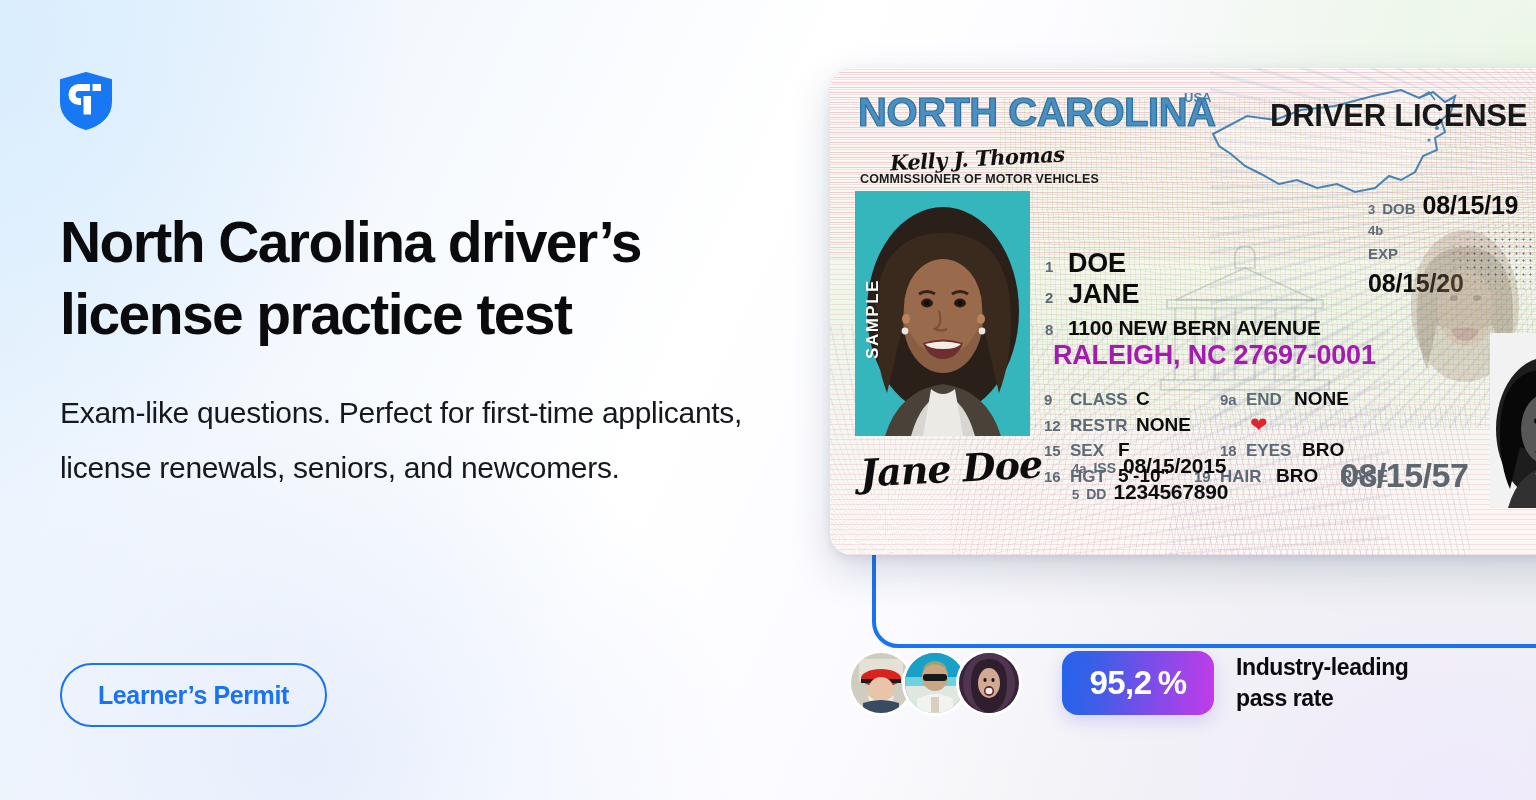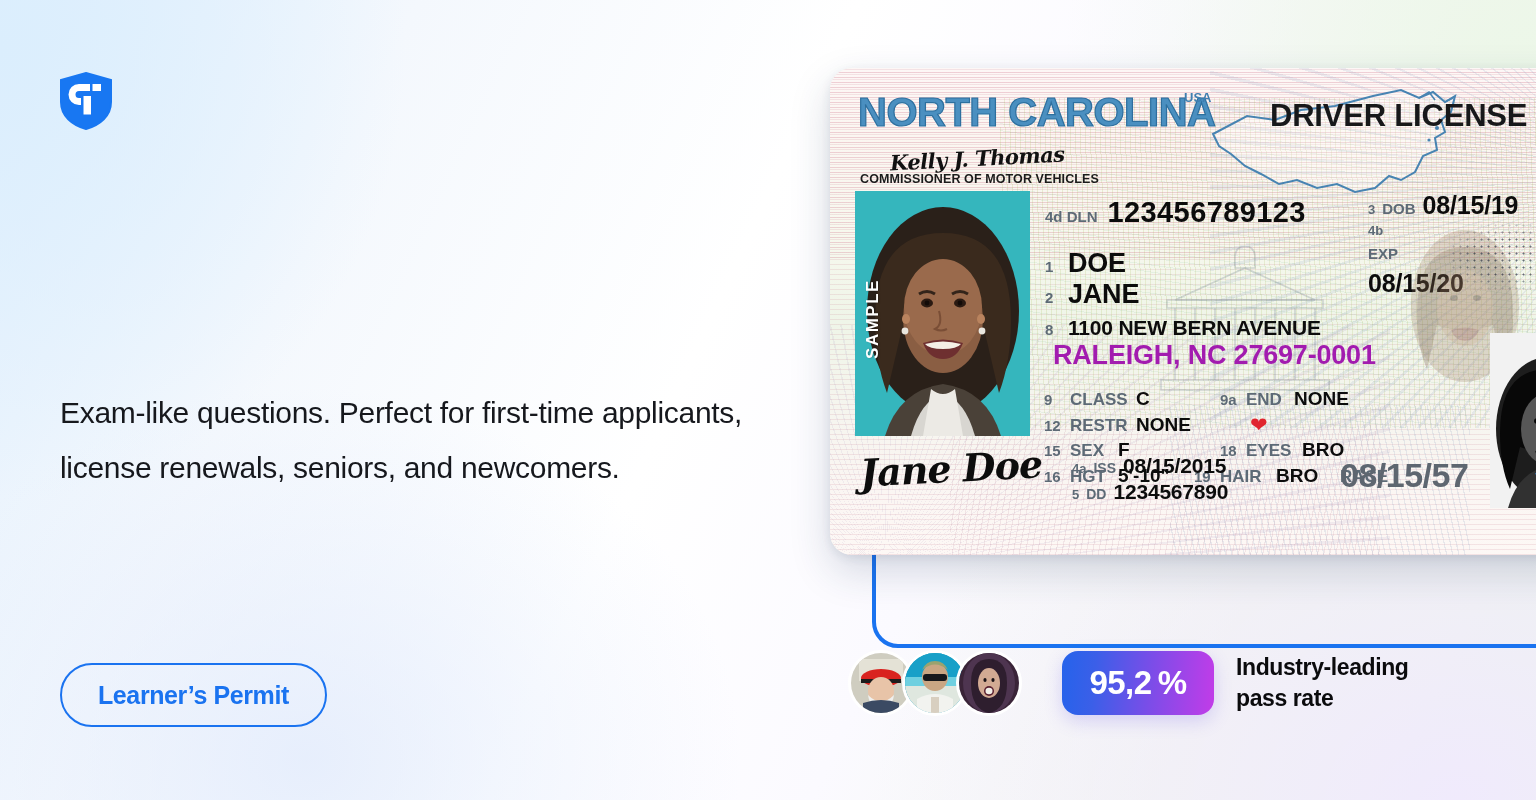--- a/index.html
+++ b/index.html
@@ -185,20 +185,21 @@
         <path d="M26 1 L51 8 V30 C51 44 40 53 26 57 C12 53 1 44 1 30 V8 Z" fill="#1877f2"></path>
         <path d="M26 1 L51 8 V30 C51 44 40 53 26 57 C12 53 1 44 1 30 V8 Z" fill="none" stroke="#1877f2" stroke-width="2"></path>
         <rect x="32.5" y="12" width="8.5" height="7" fill="#ffffff"></rect>
         <path d="M30 12 h-11 a10.5 10.5 0 0 0 0 21 h2 v-7 h-2 a3.5 3.5 0 0 1 0 -7 h11 z" fill="#ffffff"></path>
         <path d="M23.5 24 h7.5 v18.5 h-7.5 z" fill="#ffffff"></path>
         <rect x="32.5" y="22" width="8.5" height="21" fill="#ffffff" opacity="0"></rect>
       </svg>
     </span>
   </div>
 
+  <h1 class="headline">North Carolina driver’s license practice test</h1>
   <p class="subhead">Exam-like questions. Perfect for first-time applicants, license renewals, seniors, and newcomers.</p>
 
   <div class="pills">
     <button class="pill">Learner’s Permit</button>
   </div>
 
   <div class="proof">
     <div class="avatars">
       <div class="avatar">
         <svg width="100%" height="100%" viewBox="0 0 60 60">
@@ -304,24 +305,20 @@
             <ellipse cx="126" cy="128" rx="4" ry="5" fill="#b9835e"></ellipse>
             <circle cx="50" cy="140" r="3.4" fill="#e9e6df"></circle>
             <circle cx="127" cy="140" r="3.4" fill="#e9e6df"></circle>
             <path d="M30 245 q14 -46 58 -52 q44 6 58 52 z" fill="#4a4138"></path>
             <path d="M56 245 q10 -36 32 -42 q22 6 32 42 z" fill="#d8d6d1"></path>
             <path d="M76 198 q12 10 24 0 l8 47 h-40 z" fill="#eceae5"></path>
           </svg>
           <div class="sample-text">SAMPLE</div>
         </div>
 
-        <div class="dln-row">
-          <span class="lbl">4d DLN</span>
-          <span class="val">123456789123</span>
-        </div>
 
         <div class="dob-block">
           <div class="dob-line">
             <span class="num">3</span>
             <span class="lbl">DOB</span>
             <span class="val">08/15/19</span>
           </div>
           <div class="dob-line exp-line">
             <span class="num">4b</span>
             <span class="lbl">EXP</span>

